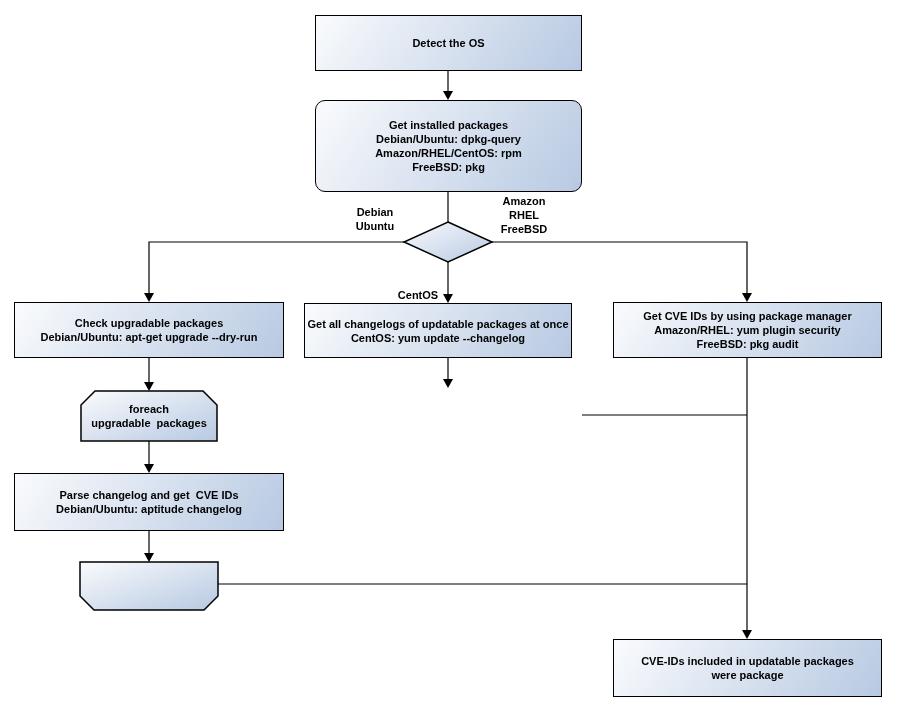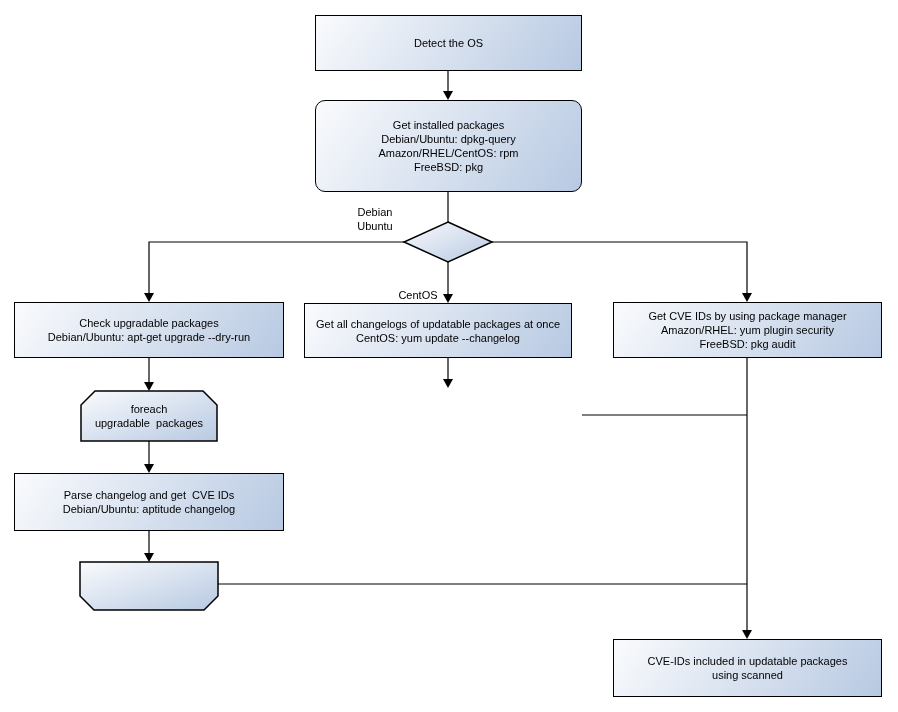--- a/index.html
+++ b/index.html
@@ -10,20 +10,21 @@
     --bg:#ffffff;
     --text:#000000;
   }
   html,body{margin:0;padding:0;}
   body{background:var(--bg);font-family:"Liberation Sans",sans-serif;}
   #canvas{
     position:relative;
     width:898px;height:712px;
     background:var(--bg);
     overflow:hidden;
+    font-weight:bold;
   }
   svg.connectors{position:absolute;left:0;top:0;width:898px;height:712px;}
   svg.connectors path{stroke:var(--line);stroke-width:1.2;fill:none;}
   svg.connectors polygon.arrow{fill:var(--line);stroke:none;}
   svg.connectors polygon.shape{stroke:var(--border);stroke-width:1.5;}
   .node{
     position:absolute;box-sizing:border-box;
     border:1.5px solid var(--border);
     background:linear-gradient(125deg,var(--fill-light) 0%,var(--fill-dark) 100%);
     display:flex;align-items:center;justify-content:center;
@@ -123,25 +124,28 @@
 
   <div class="node" style="left:304px;top:303px;width:268px;height:55px;">Get all changelogs of updatable packages at once
 CentOS: yum update --changelog</div>
 
 
   <div class="node" style="left:613px;top:302px;width:269px;height:56px;">Get CVE IDs by using package manager
 Amazon/RHEL: yum plugin security
 FreeBSD: pkg audit</div>
 
   <div class="node" style="left:613px;top:639px;width:269px;height:58px;">CVE-IDs included in updatable packages
-using scanned</div>
+were package</div>
 
   <div class="shape-label" style="left:81px;top:391px;width:136px;height:50px;">foreach
 upgradable  packages</div>
 
 
   <div class="edge-label" style="left:338px;top:205px;width:74px;">Debian
 Ubuntu</div>
 
+  <div class="edge-label" style="left:487px;top:194px;width:74px;">Amazon
+RHEL
+FreeBSD</div>
 
   <div class="edge-label" style="left:381px;top:272px;width:74px;margin-top:16px;">CentOS</div>
 
 </div>
 
 </body></html>

